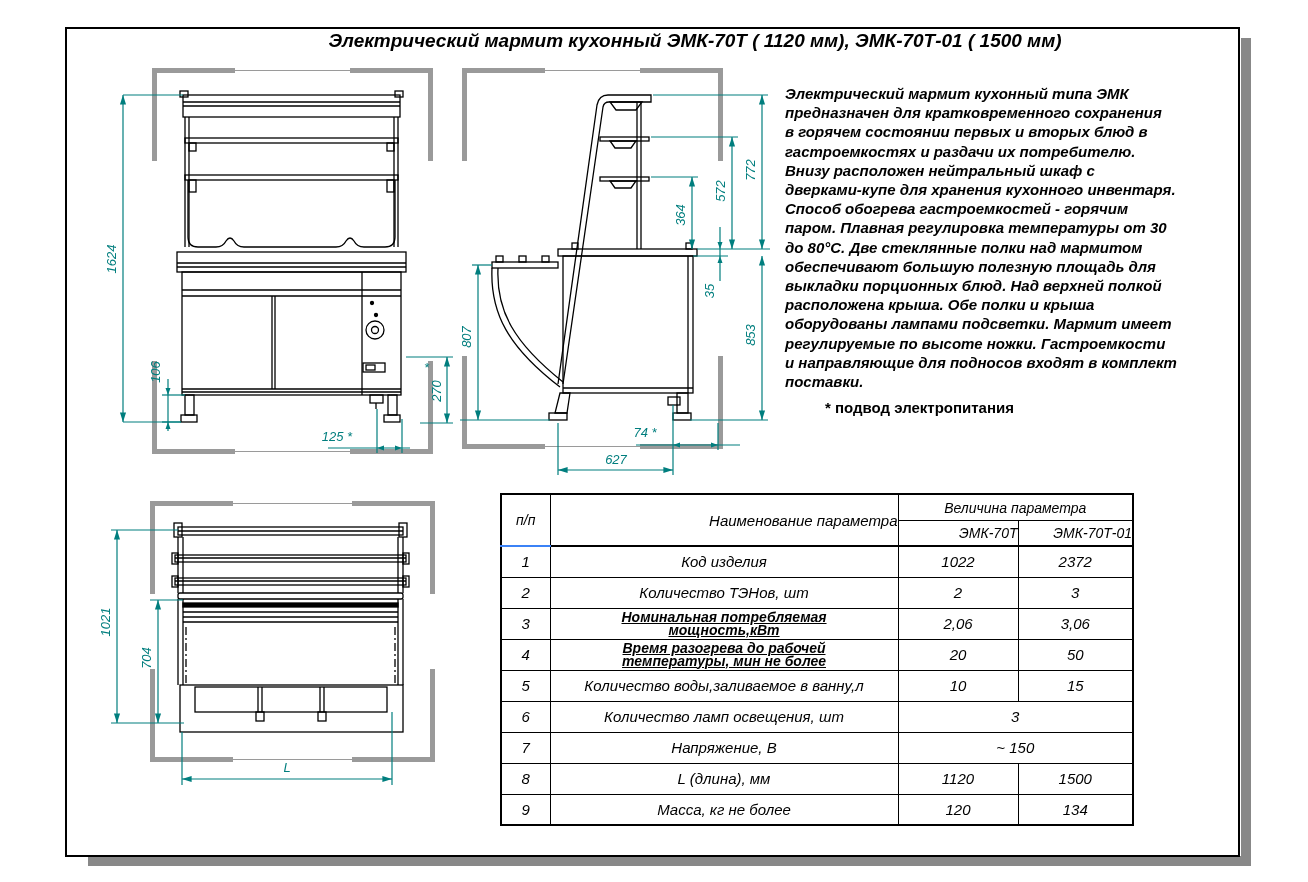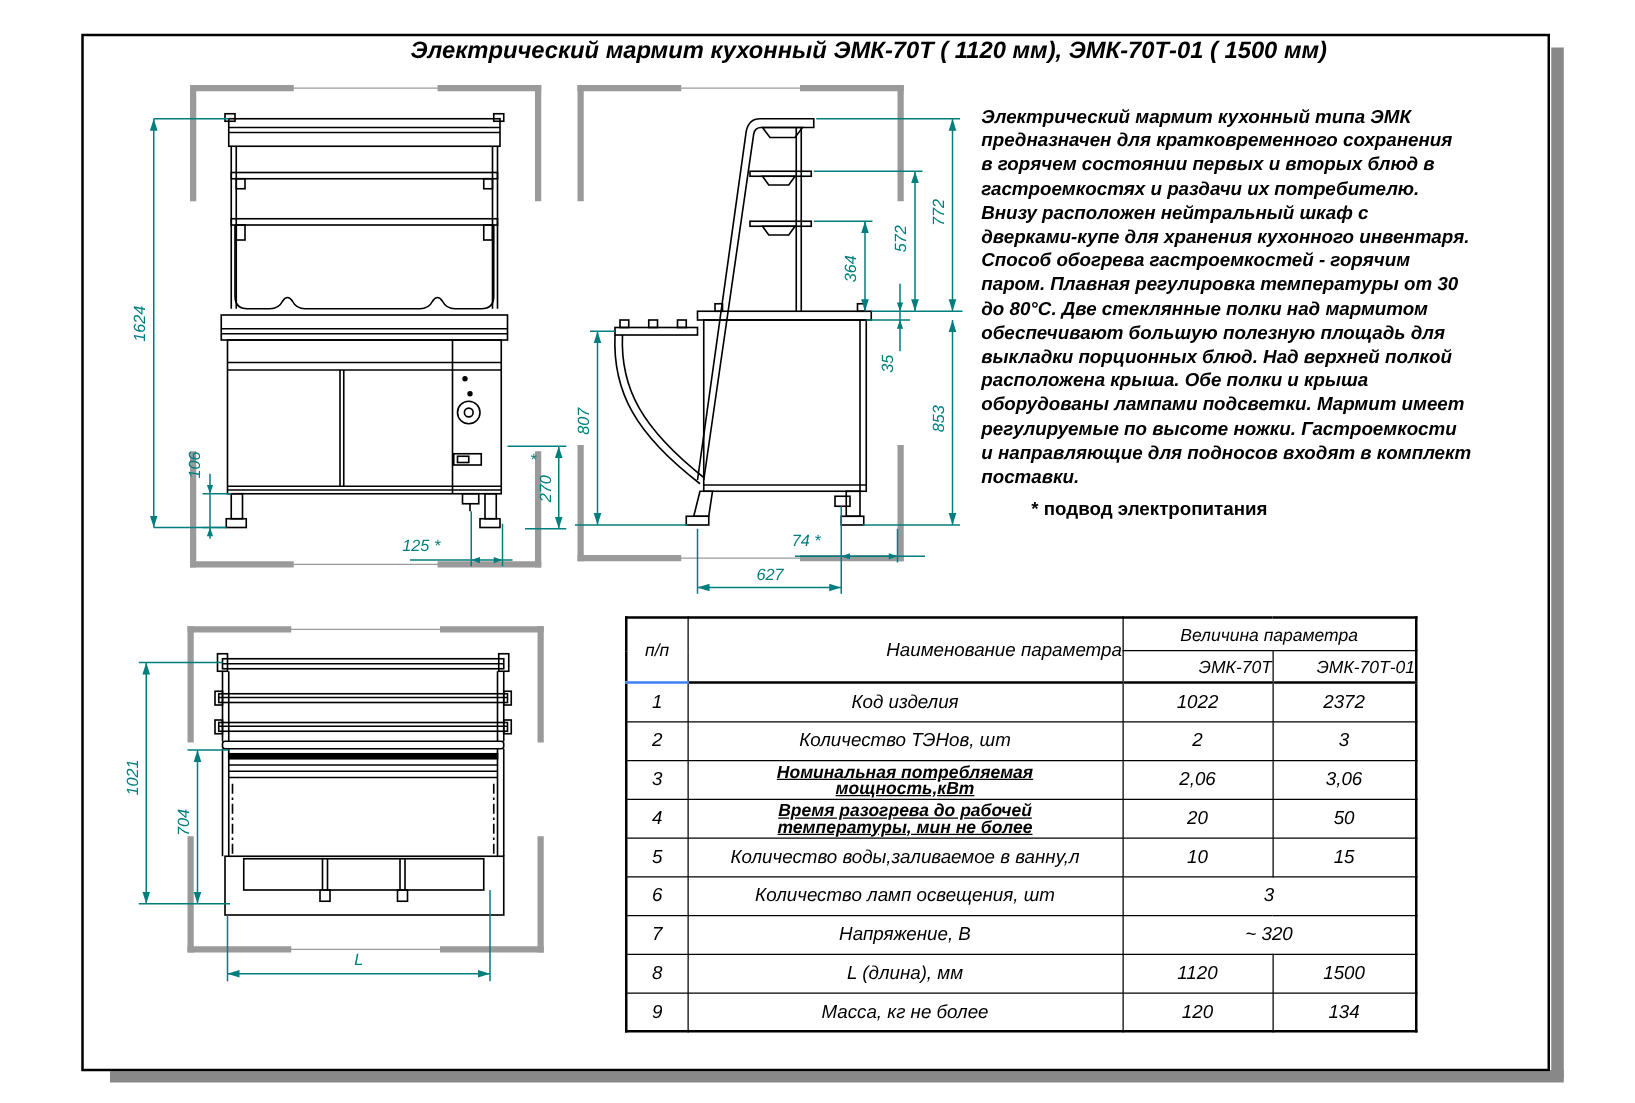--- a/index.html
+++ b/index.html
@@ -327,21 +327,21 @@
       <td class="c-val">15</td>
     </tr>
     <tr>
       <td class="c-num">6</td>
       <td class="c-name" style="">Количество ламп освещения, шт</td>
       <td class="c-val" colspan="2">3</td>
     </tr>
     <tr>
       <td class="c-num">7</td>
       <td class="c-name">Напряжение, В</td>
-      <td class="c-val" colspan="2">~ 320</td>
+      <td class="c-val" colspan="2">~ 150</td>
     </tr>
     <tr>
       <td class="c-num">8</td>
       <td class="c-name">L (длина), мм</td>
       <td class="c-val">1120</td>
       <td class="c-val">1500</td>
     </tr>
     <tr>
       <td class="c-num">9</td>
       <td class="c-name">Масса, кг  не более</td>

